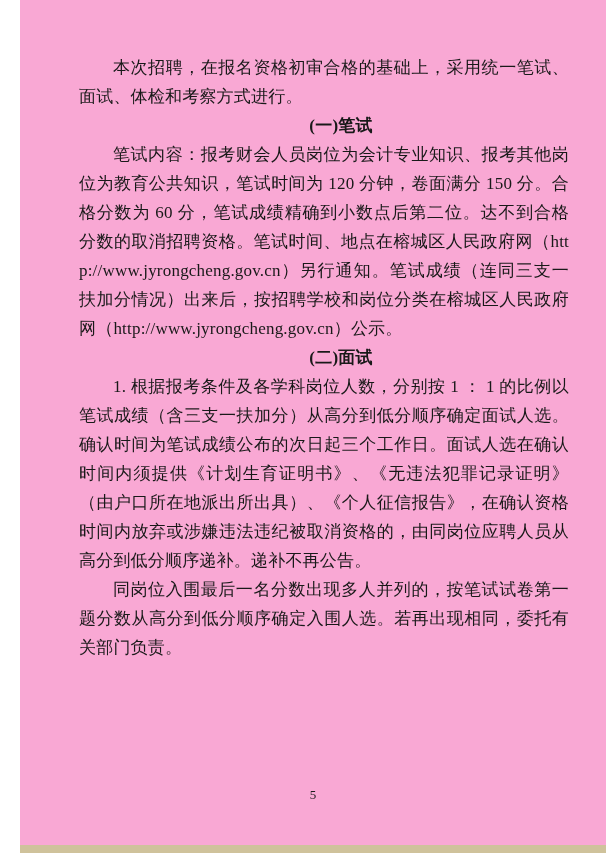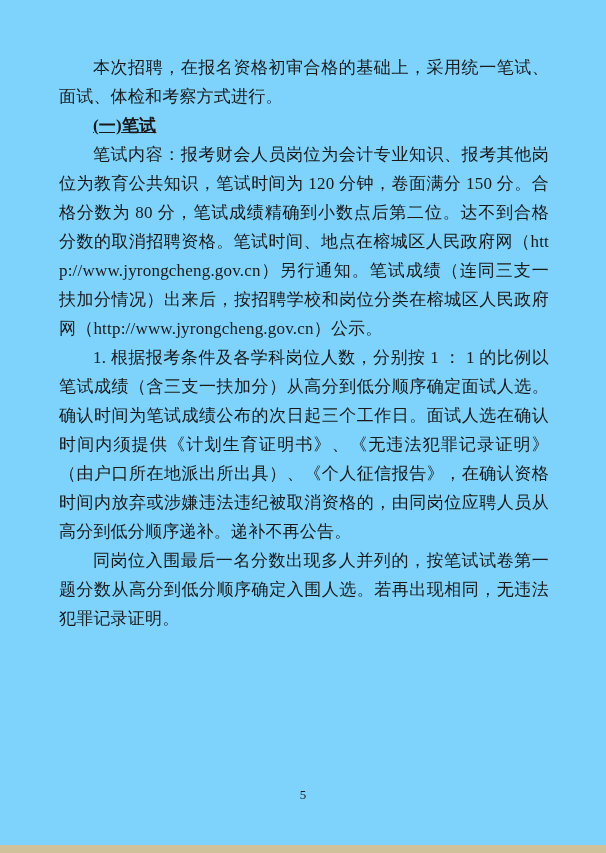--- a/index.html
+++ b/index.html
@@ -31,22 +31,21 @@
     word-break: break-all;
     letter-spacing: 0.2px;
   }
   .block {
     margin: 0;
     padding: 0;
     text-indent: 2em;
   }
   .block.heading {
     font-weight: 700;
-    text-align: left;
-    text-decoration: underline;
+    text-align: center;
   }
   .page-number {
     position: absolute;
     left: 0;
     right: 0;
     top: 787px;
     text-align: center;
     font-size: 13px;
     color: #1d1d1d;
     letter-spacing: 0;
@@ -56,23 +55,24 @@
     left: 0;
     bottom: 0;
     width: 100%;
     height: 8px;
     background: #cfc29b;
   }
 </style>
 </head>
 <body>
 
-<div class="page" style="background: #7dd3fc;">
+<div class="page" style="background: #f9a8d4; margin-left: 20px;">
   <div class="content" style="color: rgb(25, 25, 25);">
       <p class="block body">本次招聘，在报名资格初审合格的基础上，采用统一笔试、面试、体检和考察方式进行。</p>
       <p class="block heading">(一)笔试</p>
-      <p class="block body">笔试内容：报考财会人员岗位为会计专业知识、报考其他岗位为教育公共知识，笔试时间为 120 分钟，卷面满分 150 分。合格分数为 80 分，笔试成绩精确到小数点后第二位。达不到合格分数的取消招聘资格。笔试时间、地点在榕城区人民政府网（http://www.jyrongcheng.gov.cn）另行通知。笔试成绩（连同三支一扶加分情况）出来后，按招聘学校和岗位分类在榕城区人民政府网（http://www.jyrongcheng.gov.cn）公示。</p>
+      <p class="block body">笔试内容：报考财会人员岗位为会计专业知识、报考其他岗位为教育公共知识，笔试时间为 120 分钟，卷面满分 150 分。合格分数为 60 分，笔试成绩精确到小数点后第二位。达不到合格分数的取消招聘资格。笔试时间、地点在榕城区人民政府网（http://www.jyrongcheng.gov.cn）另行通知。笔试成绩（连同三支一扶加分情况）出来后，按招聘学校和岗位分类在榕城区人民政府网（http://www.jyrongcheng.gov.cn）公示。</p>
+      <p class="block heading">(二)面试</p>
       <p class="block body">1. 根据报考条件及各学科岗位人数，分别按 1 ： 1 的比例以笔试成绩（含三支一扶加分）从高分到低分顺序确定面试人选。确认时间为笔试成绩公布的次日起三个工作日。面试人选在确认时间内须提供《计划生育证明书》、《无违法犯罪记录证明》（由户口所在地派出所出具）、《个人征信报告》，在确认资格时间内放弃或涉嫌违法违纪被取消资格的，由同岗位应聘人员从高分到低分顺序递补。递补不再公告。</p>
-      <p class="block body">同岗位入围最后一名分数出现多人并列的，按笔试试卷第一题分数从高分到低分顺序确定入围人选。若再出现相同，无违法犯罪记录证明。</p>
+      <p class="block body">同岗位入围最后一名分数出现多人并列的，按笔试试卷第一题分数从高分到低分顺序确定入围人选。若再出现相同，委托有关部门负责。</p>
     </div>
   <div class="page-number">5</div>
   <div class="scan-edge" style="background: rgb(207, 194, 155);"></div>
 </div>
 
 </body></html>

